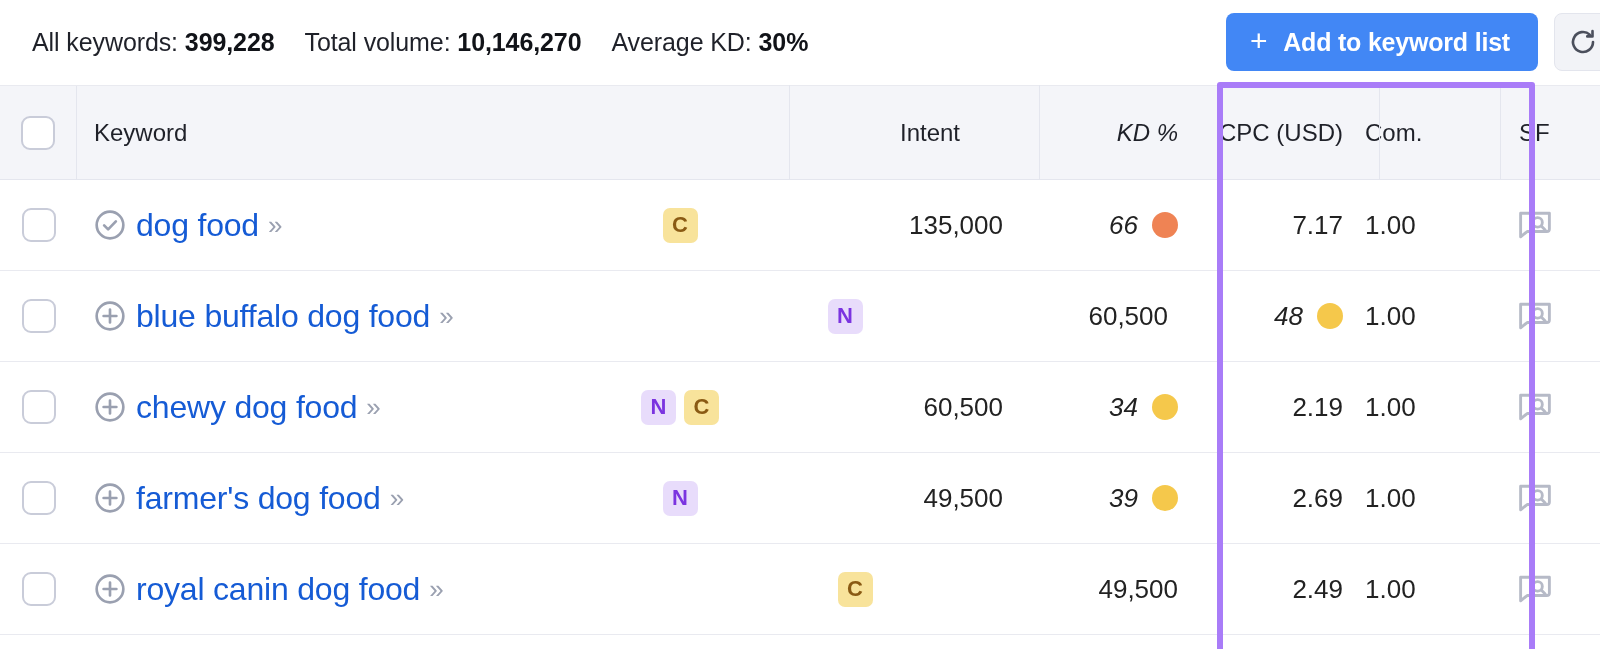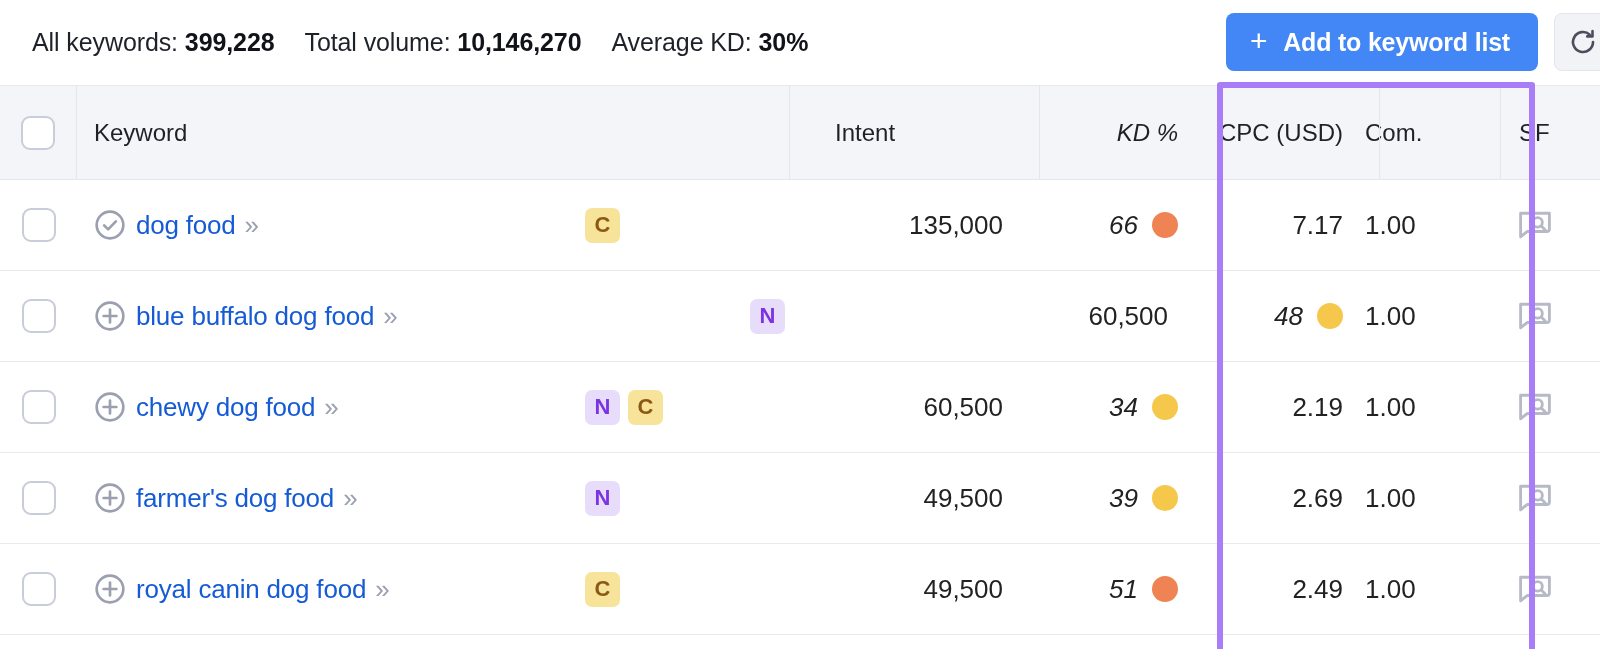--- a/index.html
+++ b/index.html
@@ -153,40 +153,40 @@
 
   .kw-icon {
     width: 32px;
     height: 32px;
     min-width: 32px;
     margin-right: 10px;
     display: block;
   }
   .kw-link {
     color: #155bd5;
-    font-size: 26px;
+    font-size: 32px;
     text-decoration: none;
     cursor: pointer;
     white-space: nowrap;
     letter-spacing: -0.2px;
   }
   .kw-chev {
     color: #9aa0b0;
     font-size: 26px;
     margin-left: 9px;
     letter-spacing: -4px;
     cursor: pointer;
   }
 
   .c-intent {
     width: 190px;
     min-width: 190px;
     display: flex;
     align-items: center;
-    justify-content: flex-start;
+    justify-content: center;
     gap: 8px;
     height: 100%;
     box-sizing: border-box;
   }
   .row.header .c-intent { font-size: 24px; color: #1f2129; }
 
   .badge {
     width: 35px;
     height: 35px;
     border-radius: 7px;
@@ -503,24 +503,20 @@
           <circle cx="12" cy="12" r="10" fill="none" stroke="#9aa0b0" stroke-width="2"></circle>
           <path d="M12 7.2v9.6M7.2 12h9.6" stroke="#9aa0b0" stroke-width="2" stroke-linecap="round"></path>
         </svg>
         <a class="kw-link">royal canin dog food</a>
         <span class="kw-chev">»</span>
       </div>
       <div class="c-intent">
         <span class="badge badge-C">C</span>
       </div>
       <div class="c-volume">49,500</div>
-      <div class="c-kd">
-        <span>51</span>
-        <span class="kd-dot" style="background:#ef8354"></span>
-      </div>
       <div class="c-cpc">2.49</div>
       <div class="c-com">1.00</div>
       <div class="c-sf">
         <svg width="34" height="30" viewBox="0 0 26 22">
           <path d="M2 2h22v12a2 2 0 0 1-2 2H7l-5 4z" fill="none" stroke="#b6bac7" stroke-width="2.2" stroke-linejoin="round"></path>
           <circle cx="15" cy="9" r="3.6" fill="none" stroke="#b6bac7" stroke-width="2.2"></circle>
           <path d="M17.8 11.8l3 3" stroke="#b6bac7" stroke-width="2.2" stroke-linecap="round"></path>
         </svg>
       </div>
     </div>

